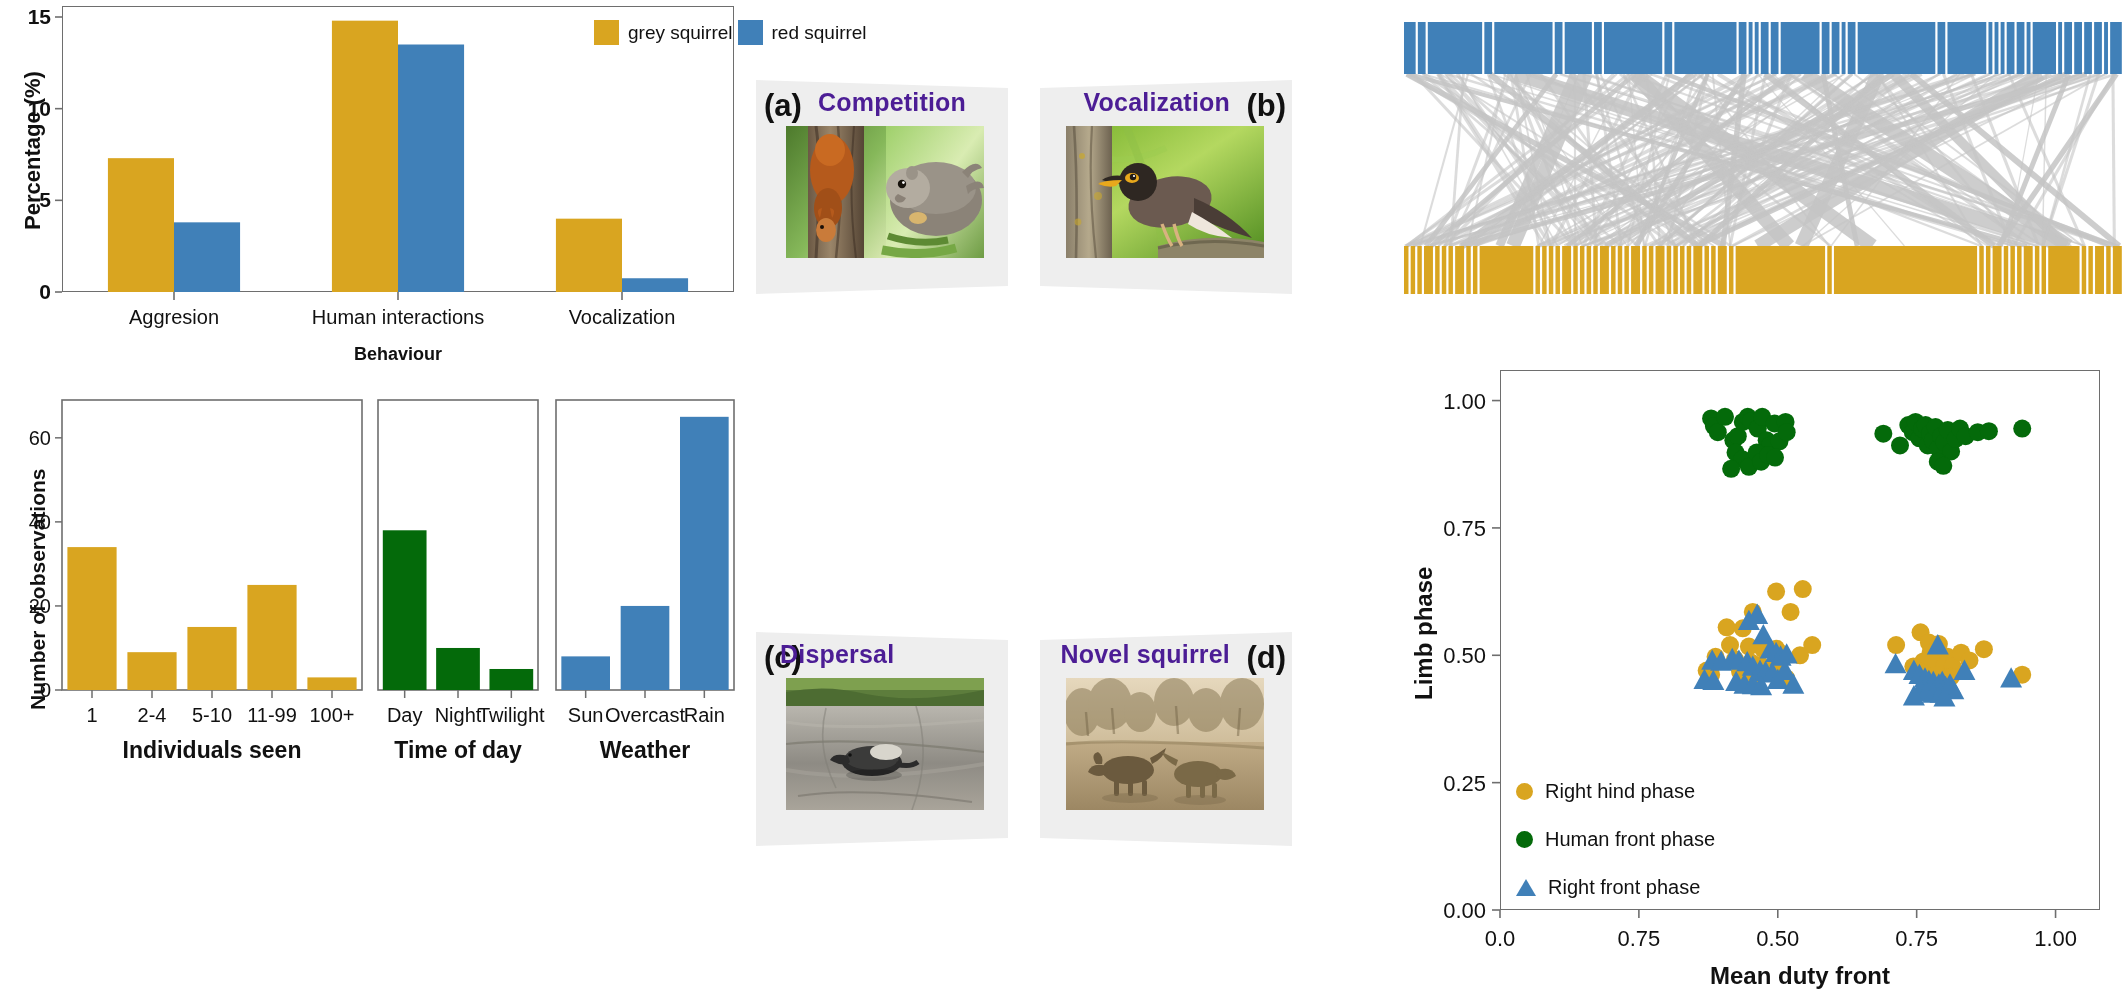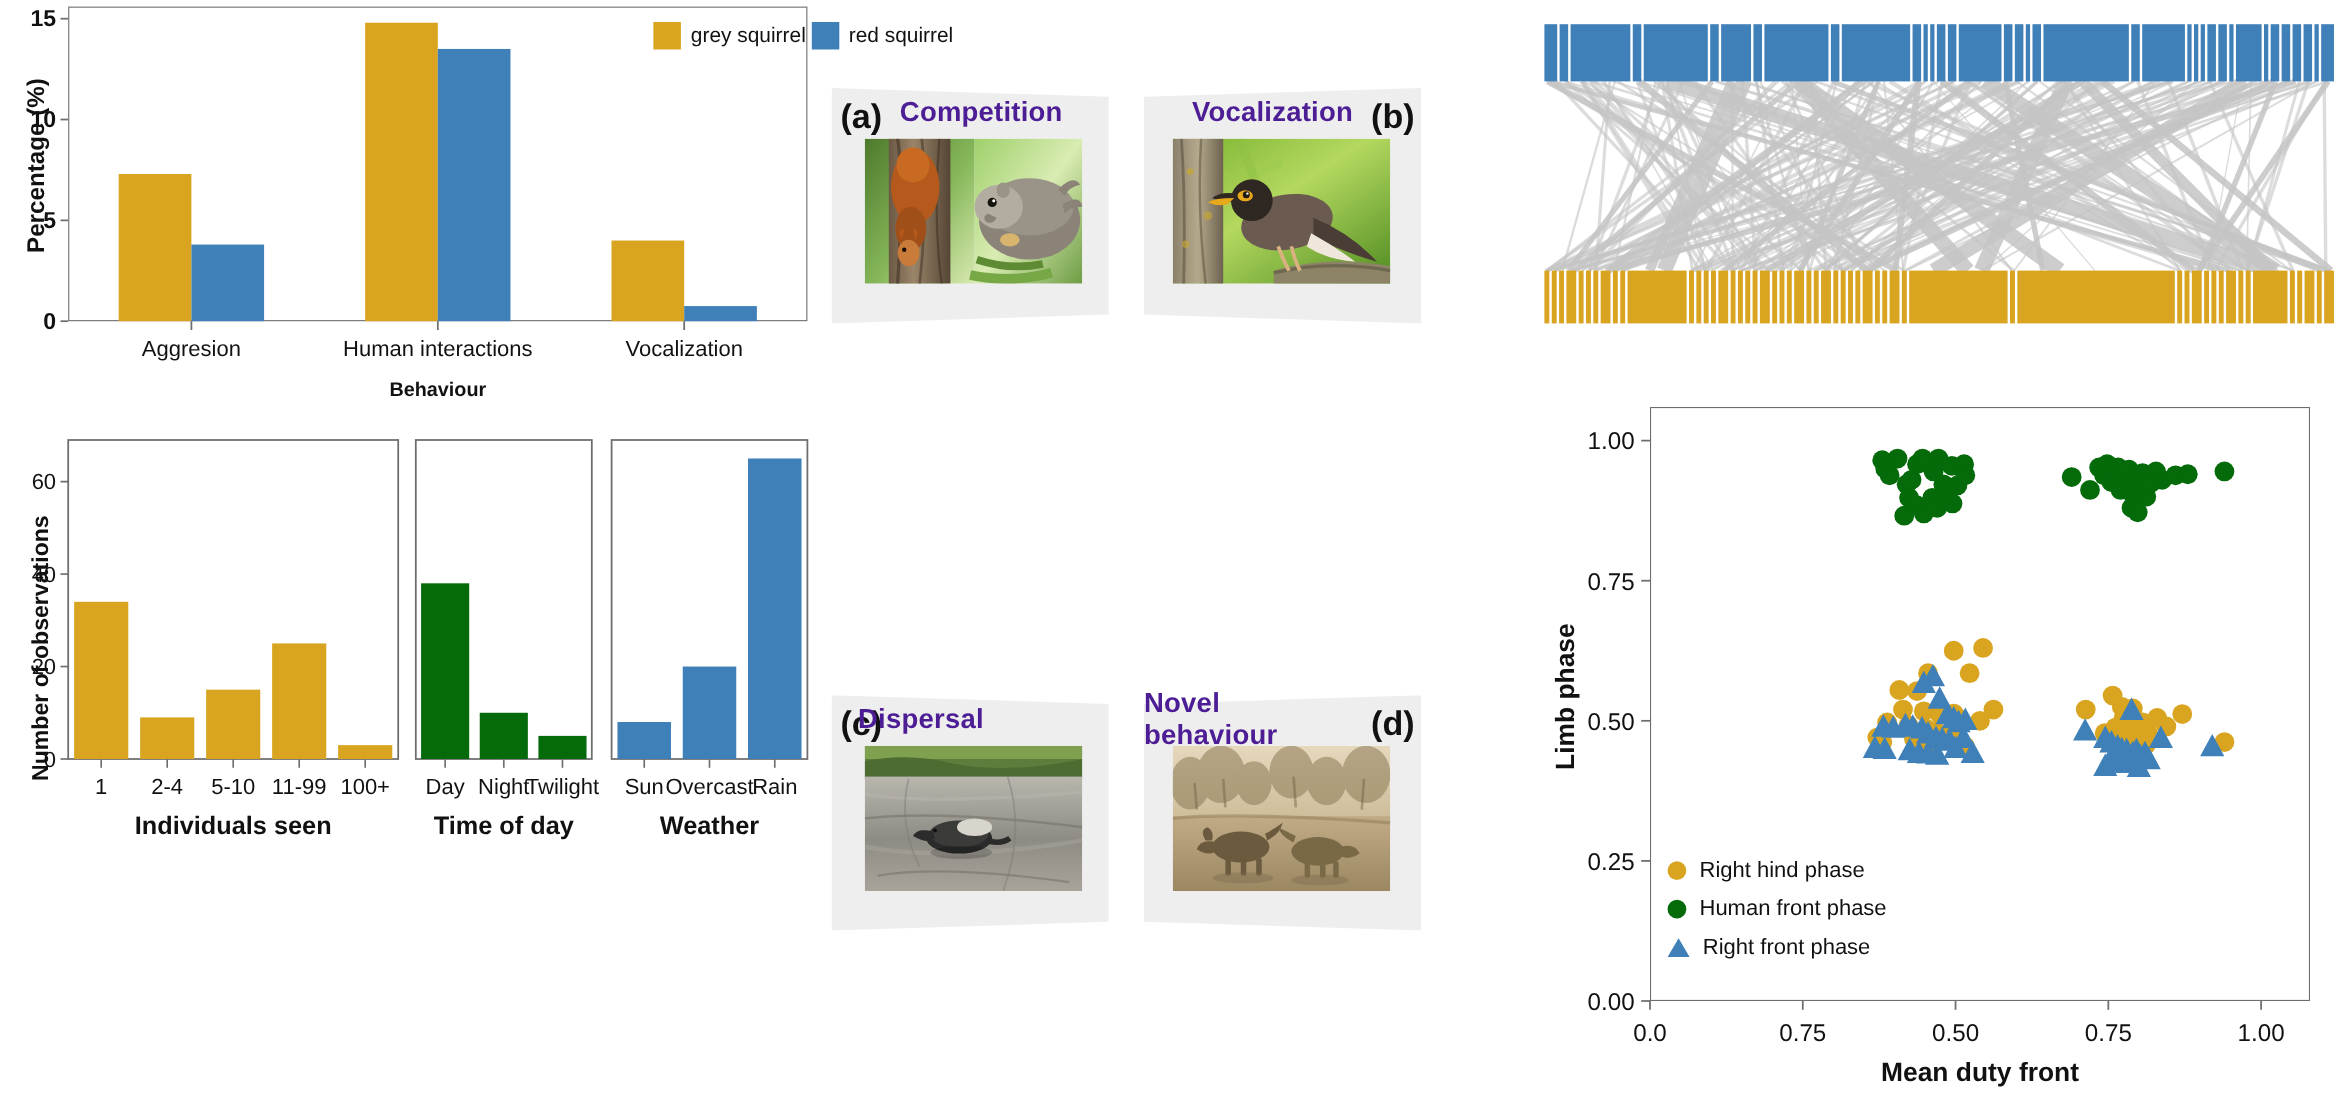--- a/index.html
+++ b/index.html
@@ -72,21 +72,21 @@
     top: 8px;
   }
   .photo { position: absolute; overflow: hidden; }
 
   
   #panel-network { left: 1400px; top: 0; width: 728px; height: 320px; }
 
   
   #panel-scatter { left: 1390px; top: 350px; width: 738px; height: 654px; }
   #panel-scatter .plot-frame { left: 110px; top: 20px; width: 600px; height: 540px; }
-  .scatter-legend { position: absolute; display: flex; flex-direction: column; gap: 12px; }
+  .scatter-legend { position: absolute; display: flex; flex-direction: column; gap: 25px; }
   .scatter-legend .legend-row { gap: 12px; }
   .scatter-legend .legend-text { font-size: 20px; }
   .glyph-circle { width: 17px; height: 17px; border-radius: 50%; display: block; }
   .glyph-tri {
     width: 0; height: 0; display: block;
     border-left: 10px solid transparent;
     border-right: 10px solid transparent;
   }
 </style>
 </head>
@@ -319,21 +319,21 @@
         <path d="M110 86 q14 4 22 -2" stroke="#2b2b2b" stroke-width="5" fill="none"></path>
       </svg>
     </div>
   </div>
 
   <div class="photo-card" id="card-d" style="left:1040px; top:632px; width:252px; height:214px;">
     <svg width="252" height="214" style="position:absolute;left:0;top:0;">
       <polygon points="0,8 252,0 252,214 0,206" fill="#eeeeee"></polygon>
     </svg>
     <div class="card-tag" style="right:6px;">(d)</div>
-    <div class="card-header" style="padding-right:62px; justify-content:flex-end;">Novel behaviour</div>
+    <div class="card-header" style="padding-right:62px; justify-content:flex-end;">Novel squirrel</div>
     <div class="photo" style="left:26px; top:46px; width:198px; height:132px;">
       <svg width="198" height="132" viewBox="0 0 198 132" preserveAspectRatio="none">
         <defs>
           <linearGradient id="pd-sky" x1="0" y1="0" x2="0" y2="1">
             <stop offset="0%" stop-color="#e6d8bd"></stop>
               <stop offset="100%" stop-color="#cdbb98"></stop>
           </linearGradient>
           <linearGradient id="pd-gnd" x1="0" y1="0" x2="0" y2="1">
             <stop offset="0%" stop-color="#c0ab86"></stop>
               <stop offset="100%" stop-color="#9c8763"></stop>

